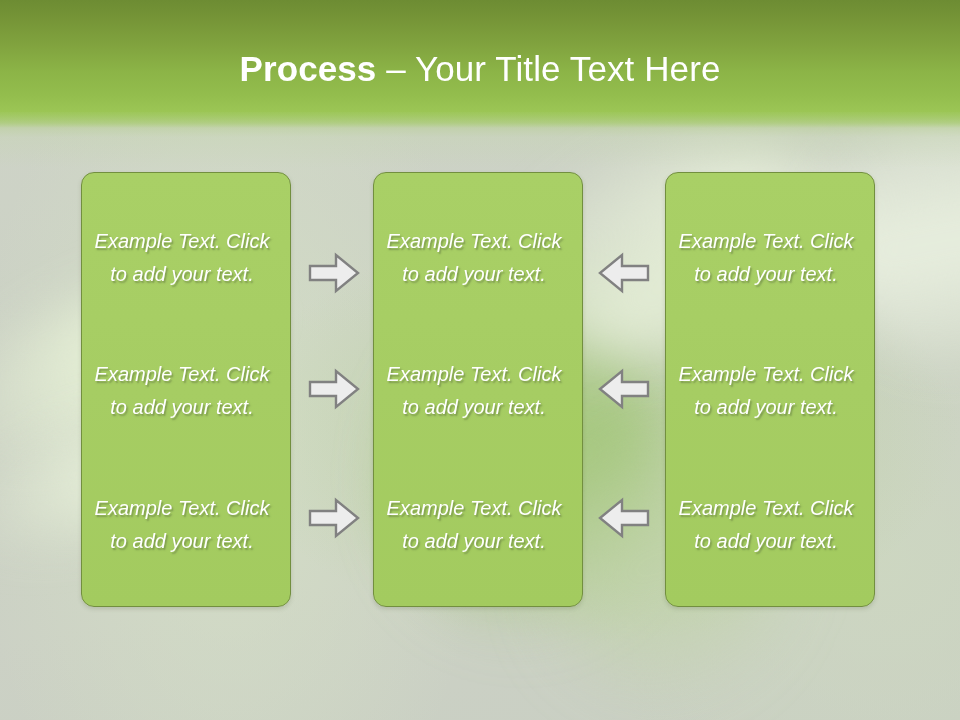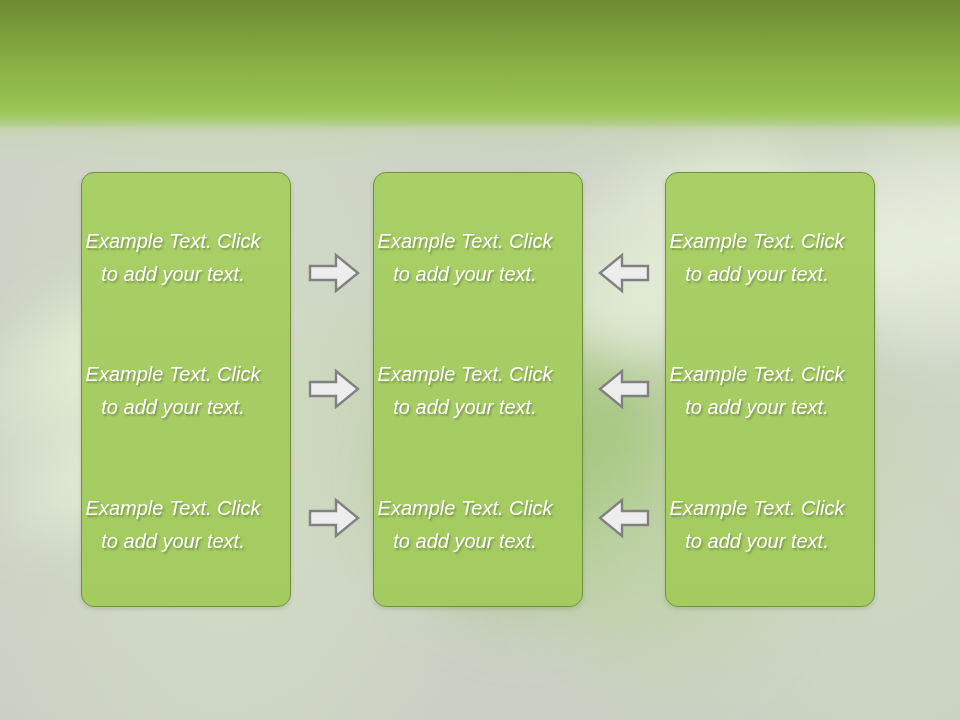--- a/index.html
+++ b/index.html
@@ -120,20 +120,21 @@
     width: 210px;
     height: 435px;
     box-sizing: border-box;
     background: linear-gradient(180deg, #a9d066 0%, #a6cd63 50%, #a3cb5f 100%);
     border: 1.5px solid #728f3f;
     border-radius: 13px;
     box-shadow: 0 2px 4px rgba(80,95,60,0.20);
     display: flex;
     flex-direction: column;
     justify-content: space-around;
+    align-items: center;
     padding: 18px 0 14px 0;
   }
   #panel-1 { left: 81px; }
   #panel-2 { left: 373px; }
   #panel-3 { left: 665px; }
 
   .cell {
     width: 190px;
     text-align: center;
     color: #ffffff;
@@ -169,20 +170,21 @@
   <div class="bg-streak streak-a"></div>
   <div class="bg-streak streak-b"></div>
   <div class="bg-streak streak-c"></div>
   <div class="bg-streak streak-d"></div>
   <div class="bg-streak streak-e"></div>
   <div class="bg-streak streak-f"></div>
 
   <div class="header"></div>
   <div class="header-fade"></div>
 
+  <div class="title"><span class="t-bold">Process</span><span class="t-rest"> – Your Title Text Here</span></div>
 
   <div class="panel" id="panel-1">
     <div class="cell">Example Text. Click  to add your text.</div>
     <div class="cell">Example Text. Click  to add your text.</div>
     <div class="cell">Example Text. Click  to add your text.</div>
   </div>
 
   <div class="panel" id="panel-2">
     <div class="cell">Example Text. Click  to add your text.</div>
     <div class="cell">Example Text. Click  to add your text.</div>

